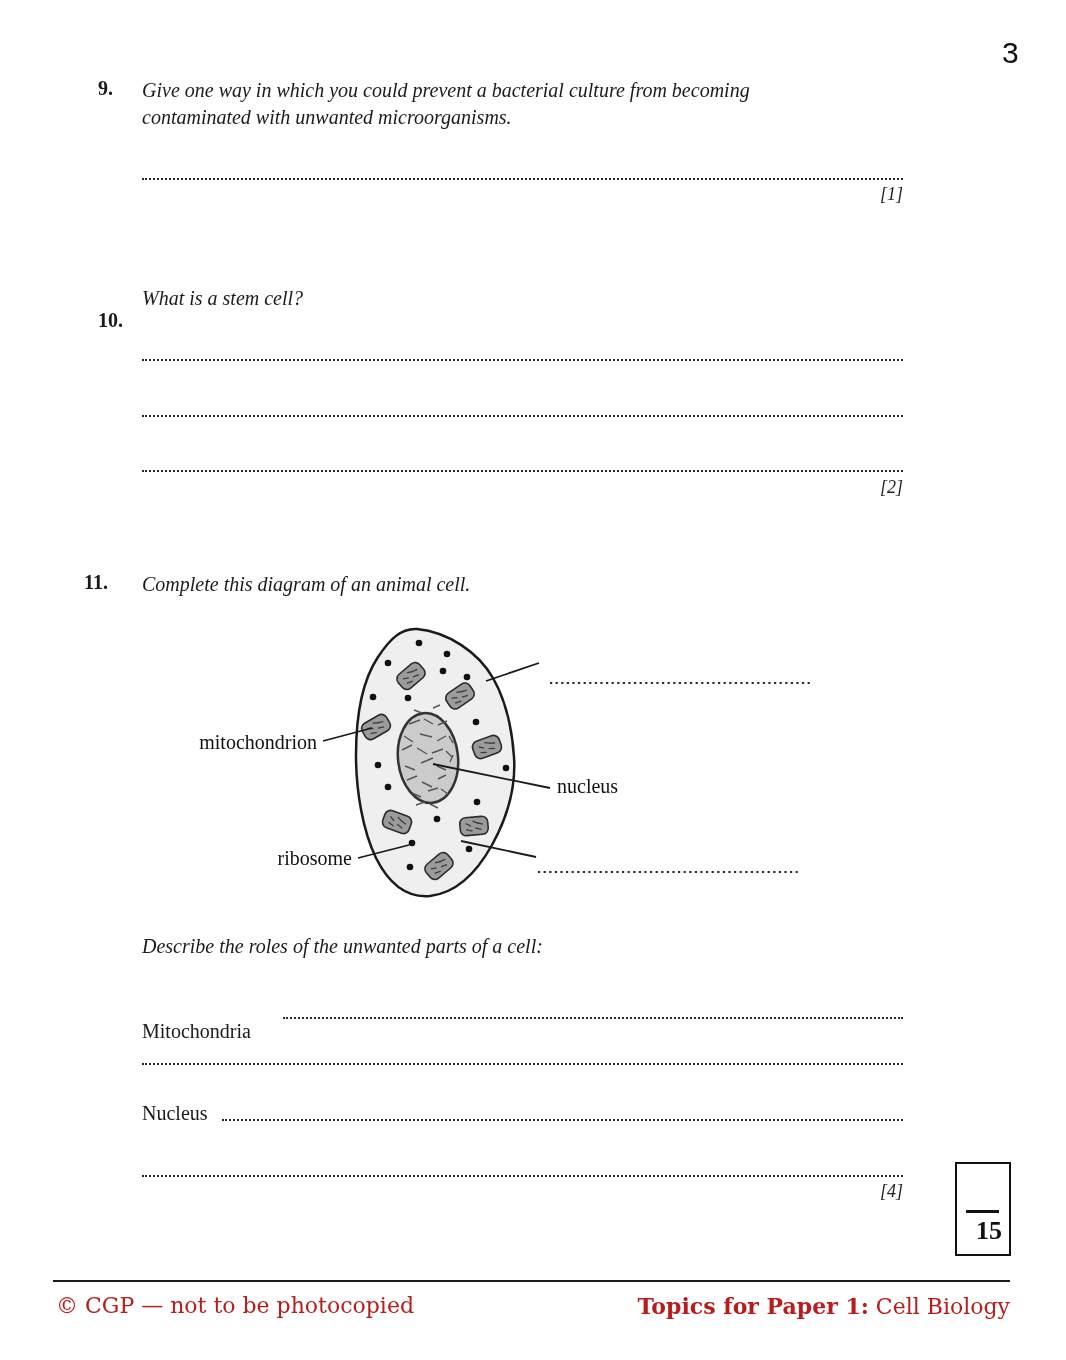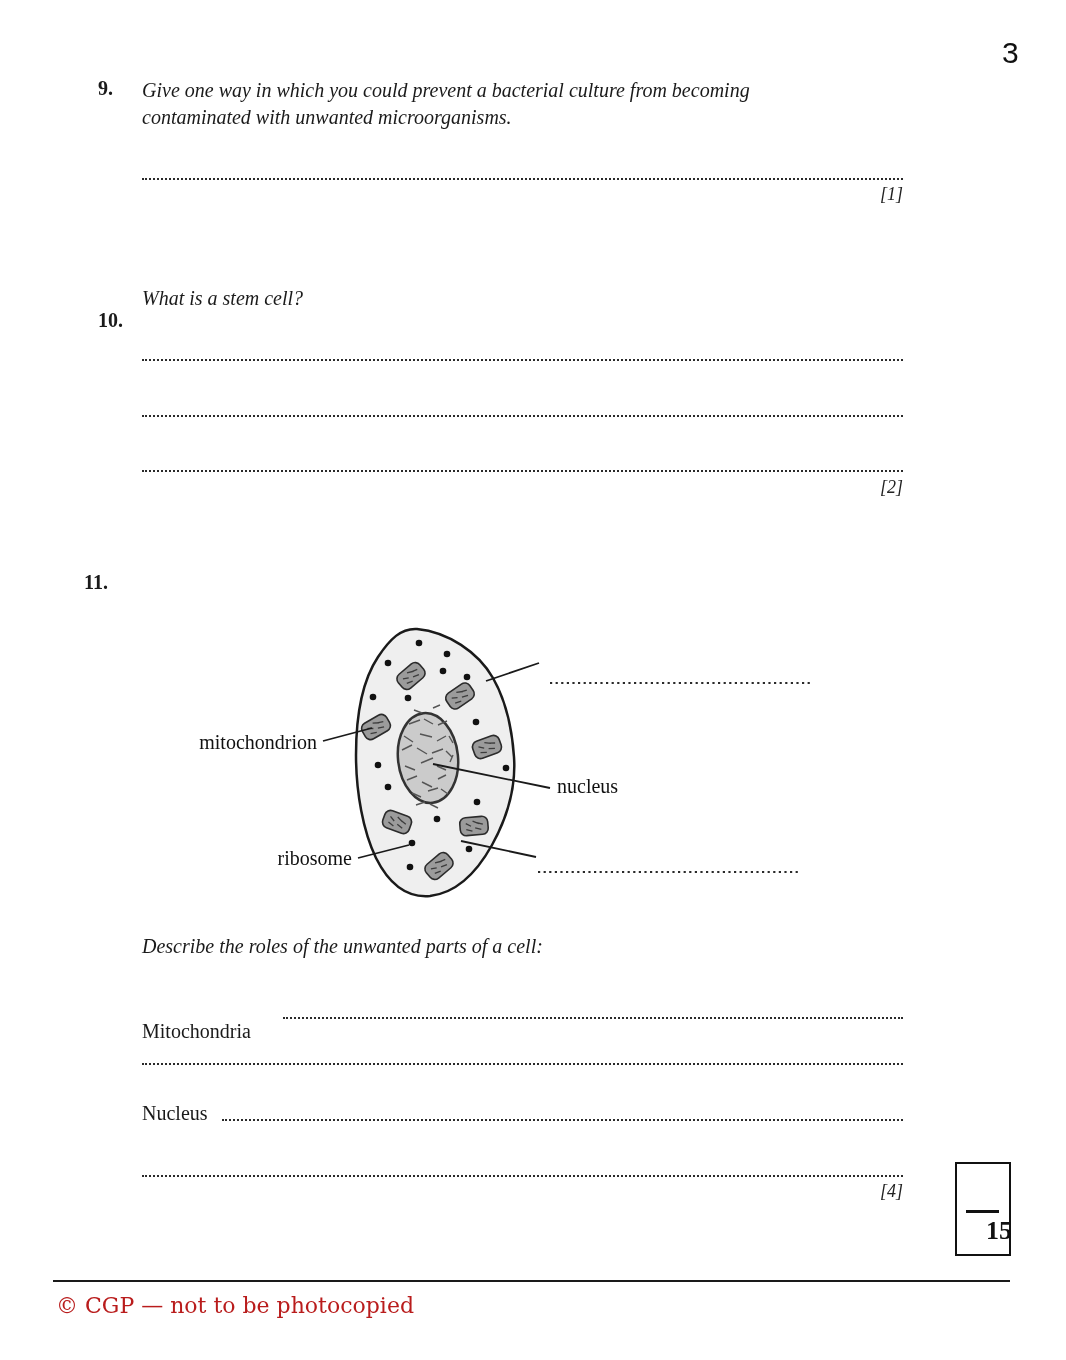--- a/index.html
+++ b/index.html
@@ -9,21 +9,21 @@
   }
   .abs{position:absolute;}
   .page-num{font-family:"Liberation Sans",sans-serif;font-size:30px;color:#111;}
   .qnum{font-weight:bold;font-size:20px;}
   .qtext{font-size:20px;line-height:27px;font-style:italic;}
   .dotline{border-bottom:2px dotted #2a2a2a;height:10px;}
   .mark{font-style:italic;font-size:18px;text-align:right;color:#222;}
   .part-label{font-size:20px;}
   .score-box{border:2.5px solid #111;box-sizing:border-box;}
   .score-line{position:absolute;left:9px;top:46px;width:33px;height:3px;background:#111;}
-  .score-total{position:absolute;left:16px;top:52px;width:100%;text-align:center;
+  .score-total{position:absolute;left:6px;top:52px;width:100%;text-align:center;
     font-weight:bold;font-size:26px;color:#111;}
   .footer-rule{background:#1a1a1a;height:2px;}
   .footer-text{font-family:"DejaVu Serif",serif;font-size:22px;color:#b91c1c;}
   .footer-right{text-align:right;}
   .footer-right .b{font-weight:bold;}
   svg text{font-family:"Liberation Serif",serif;font-size:20px;fill:#111;}
 </style>
 </head>
 <body>
 
@@ -37,20 +37,21 @@
   <div class="abs mark" style="left:800px;top:184px;width:103px;">[1]</div>
 
   <div class="abs qnum" style="left:98px;top:285px;margin-top:24px;">10.</div>
   <div class="abs qtext" style="left:142px;top:285px;width:700px;">What is a stem cell?</div>
   <div class="abs dotline" style="left:142px;top:349px;width:761px;"></div>
   <div class="abs dotline" style="left:142px;top:405px;width:761px;"></div>
   <div class="abs dotline" style="left:142px;top:460px;width:761px;"></div>
   <div class="abs mark" style="left:800px;top:477px;width:103px;">[2]</div>
 
   <div class="abs qnum" style="left:84px;top:571px;">11.</div>
+  <div class="abs qtext" style="left:142px;top:571px;width:700px;">Complete this diagram of an animal cell.</div>
 
   <svg class="abs" style="left:0;top:600px;" width="1066" height="330" viewBox="0 600 1066 330">
     <defs>
       <g id="mito">
         <rect x="-14" y="-9" width="28" height="18" rx="6" fill="#9b9b9b" stroke="#2b2b2b" stroke-width="1.6"></rect>
         <path d="M-8 -3 l5 3 M-1 -5 l6 3 M-8 3 l6 2 M1 2 l6 2 M3 -3 l6 2" stroke="#3c3c3c" stroke-width="1.3" fill="none"></path>
       </g>
     </defs>
 
     <path d="M 417 629
@@ -134,14 +135,15 @@
 
   <div class="abs mark" style="left:800px;top:1181px;width:103px;">[4]</div>
 
   <div class="abs score-box" style="left:955px;top:1162px;width:56px;height:94px;">
     <div class="score-line"></div>
     <div class="score-total">15</div>
   </div>
 
   <div class="abs footer-rule" style="left:53px;top:1280px;width:957px;"></div>
   <div class="abs footer-text" style="left:56px;top:1293px;">© CGP — not to be photocopied</div>
+  <div class="abs footer-text footer-right" style="left:560px;top:1293px;width:450px;"><span class="b">Topics for Paper 1:</span><span> Cell Biology</span></div>
 
 </div>
 
 </body></html>

